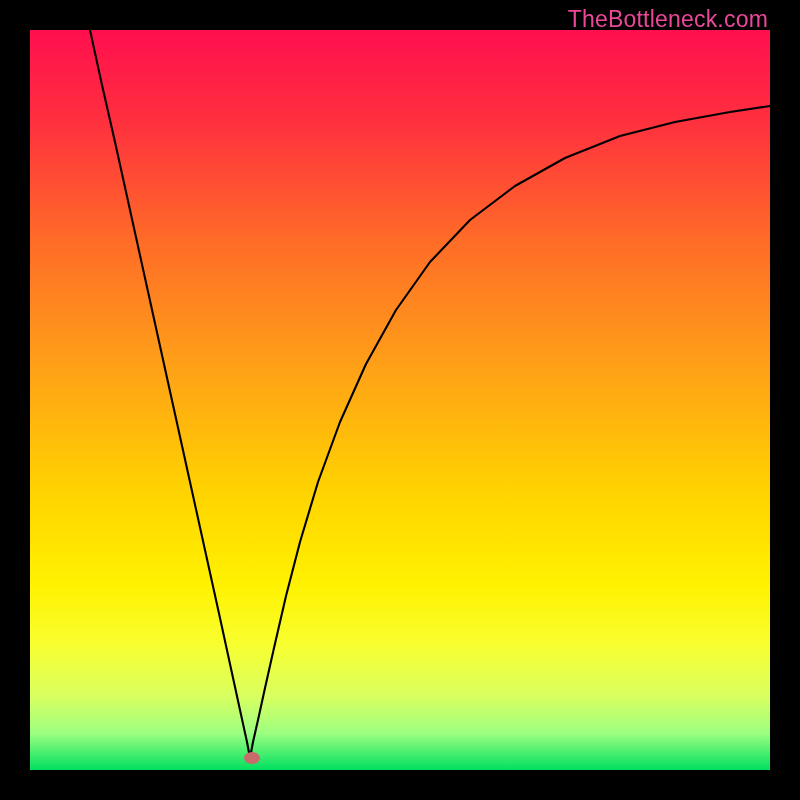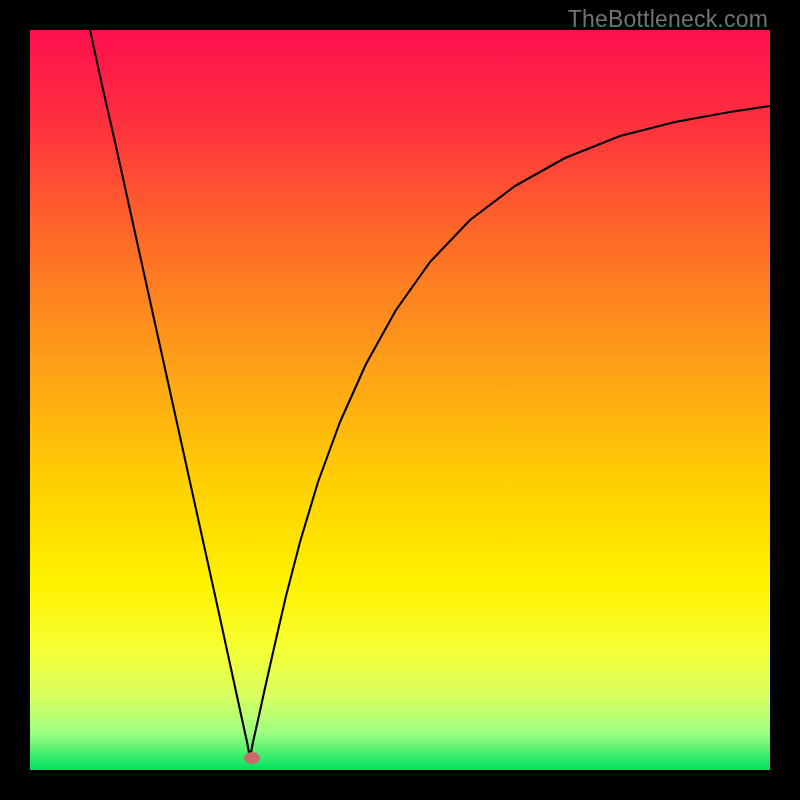--- a/index.html
+++ b/index.html
@@ -23,21 +23,21 @@
     position: absolute;
     left: 0;
     top: 0;
     width: 740px;
     height: 740px;
   }
   .watermark {
     position: absolute;
     top: 6px;
     right: 32px;
-    color: #737373;
+    color: #ec4899;
     font-size: 23px;
     font-weight: 500;
     letter-spacing: 0.2px;
     user-select: none;
   }
 </style>
 </head>
 <body>
 
 <div class="frame">

